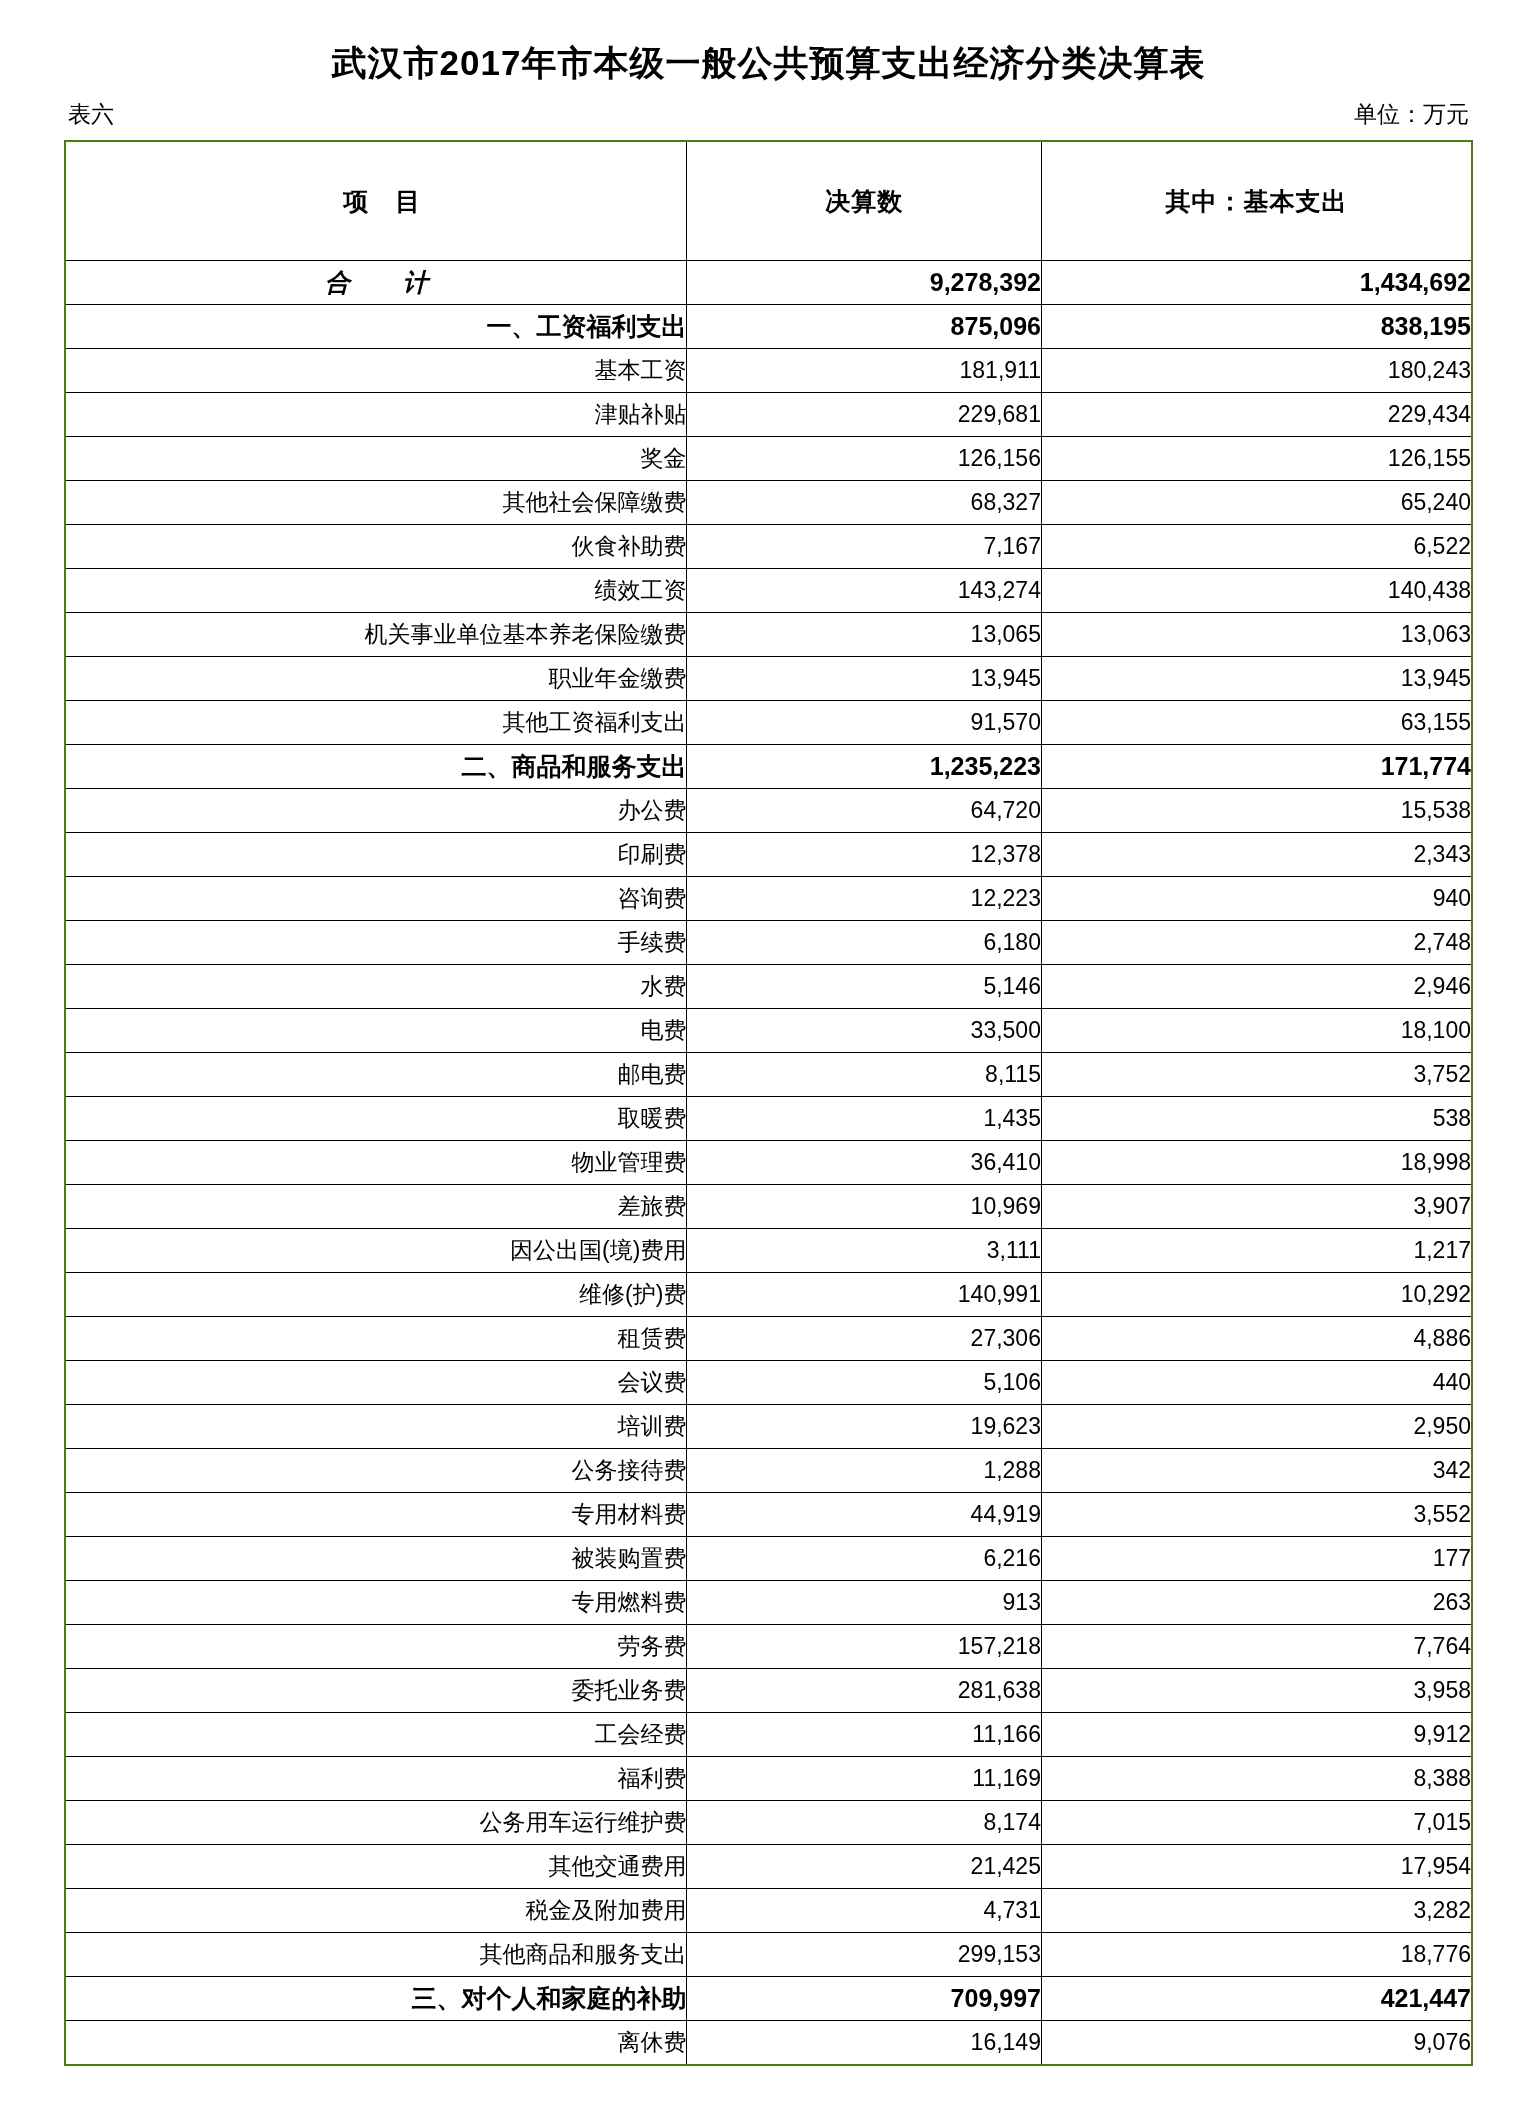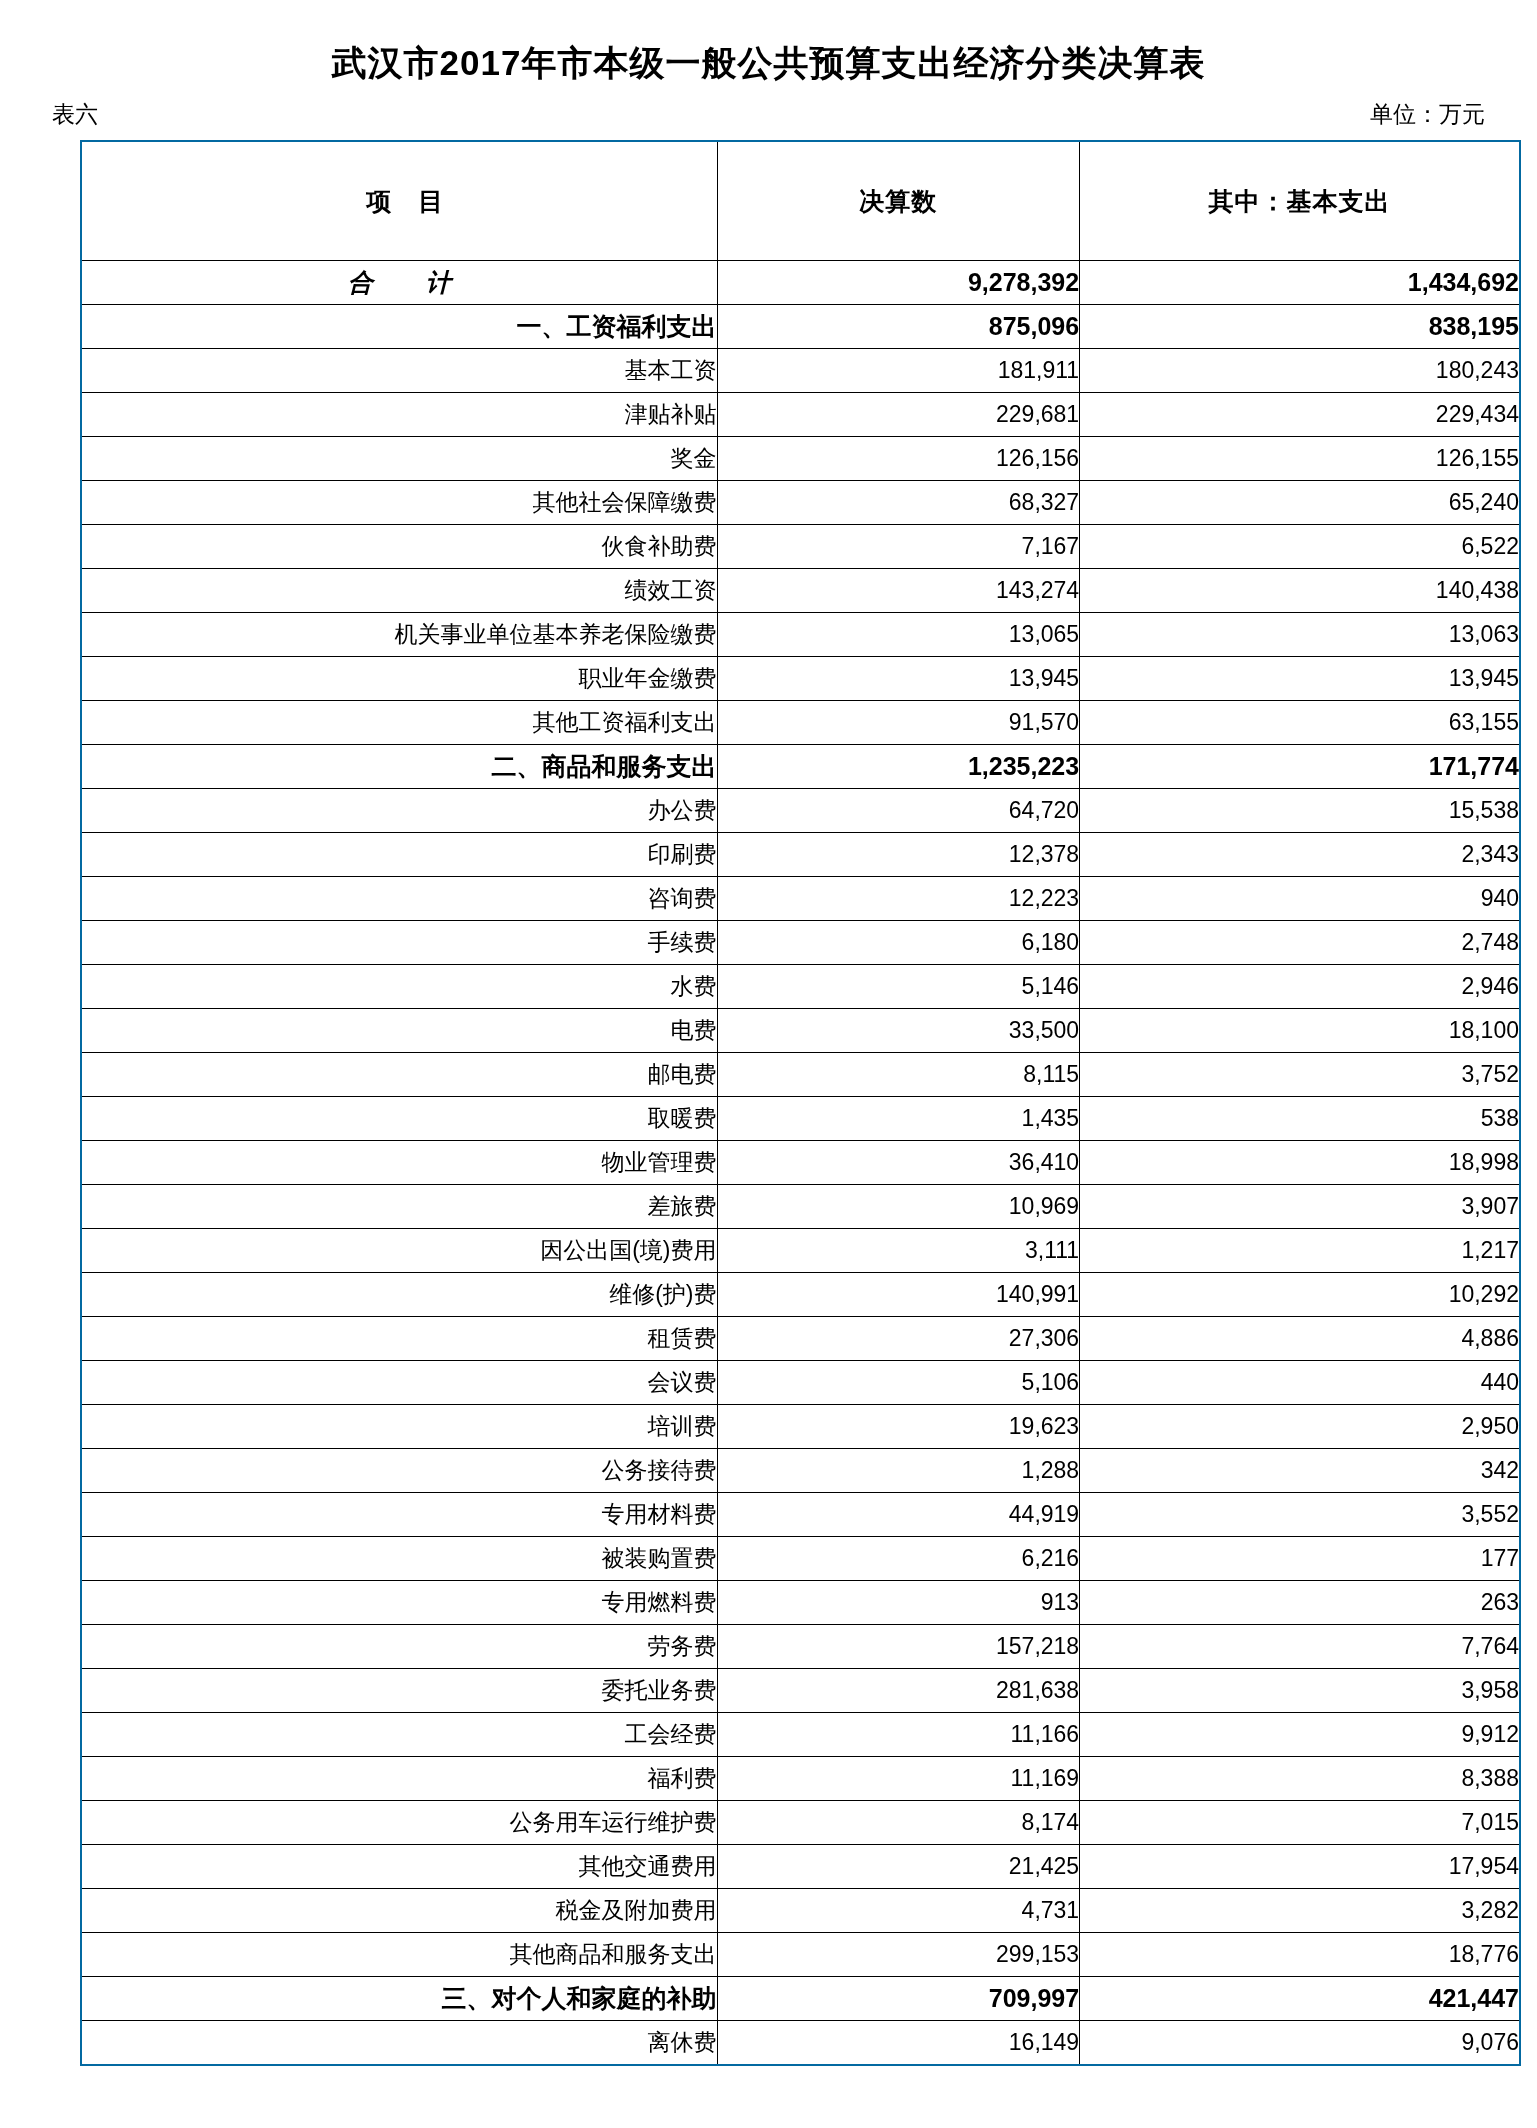--- a/index.html
+++ b/index.html
@@ -12,21 +12,21 @@
     height: 2128px;
     font-family: "Liberation Sans", sans-serif;
     color: #000000;
     -webkit-font-smoothing: antialiased;
   }
   .page {
     position: relative;
     width: 1537px;
     height: 1604px;
     box-sizing: border-box;
-    padding: 0 48px;
+    padding: 0 64px;
   }
   .doc-title {
     text-align: center;
     font-size: 35px;
     font-weight: bold;
     letter-spacing: 1px;
     padding-top: 40px;
     padding-bottom: 6px;
     font-family: "Liberation Sans", sans-serif;
   }
@@ -35,22 +35,21 @@
     justify-content: space-between;
     align-items: flex-end;
     font-size: 23px;
     padding: 6px 4px 10px 4px;
     font-family: Liberation Serif, serif;
   }
   table.budget {
     width: 100%;
     border-collapse: collapse;
     table-layout: fixed;
-    border: 2px solid #0369a1;
-    margin-left: 32px;
+    border: 2px solid #4d7c0f;
   }
   table.budget col.c-item { width: 44.2%; }
   table.budget col.c-val1 { width: 25.2%; }
   table.budget col.c-val2 { width: 30.6%; }
   table.budget th, table.budget td {
     border: 1px solid #000;
     padding: 0;
     font-size: 23px;
     line-height: 1.0;
     vertical-align: middle;

